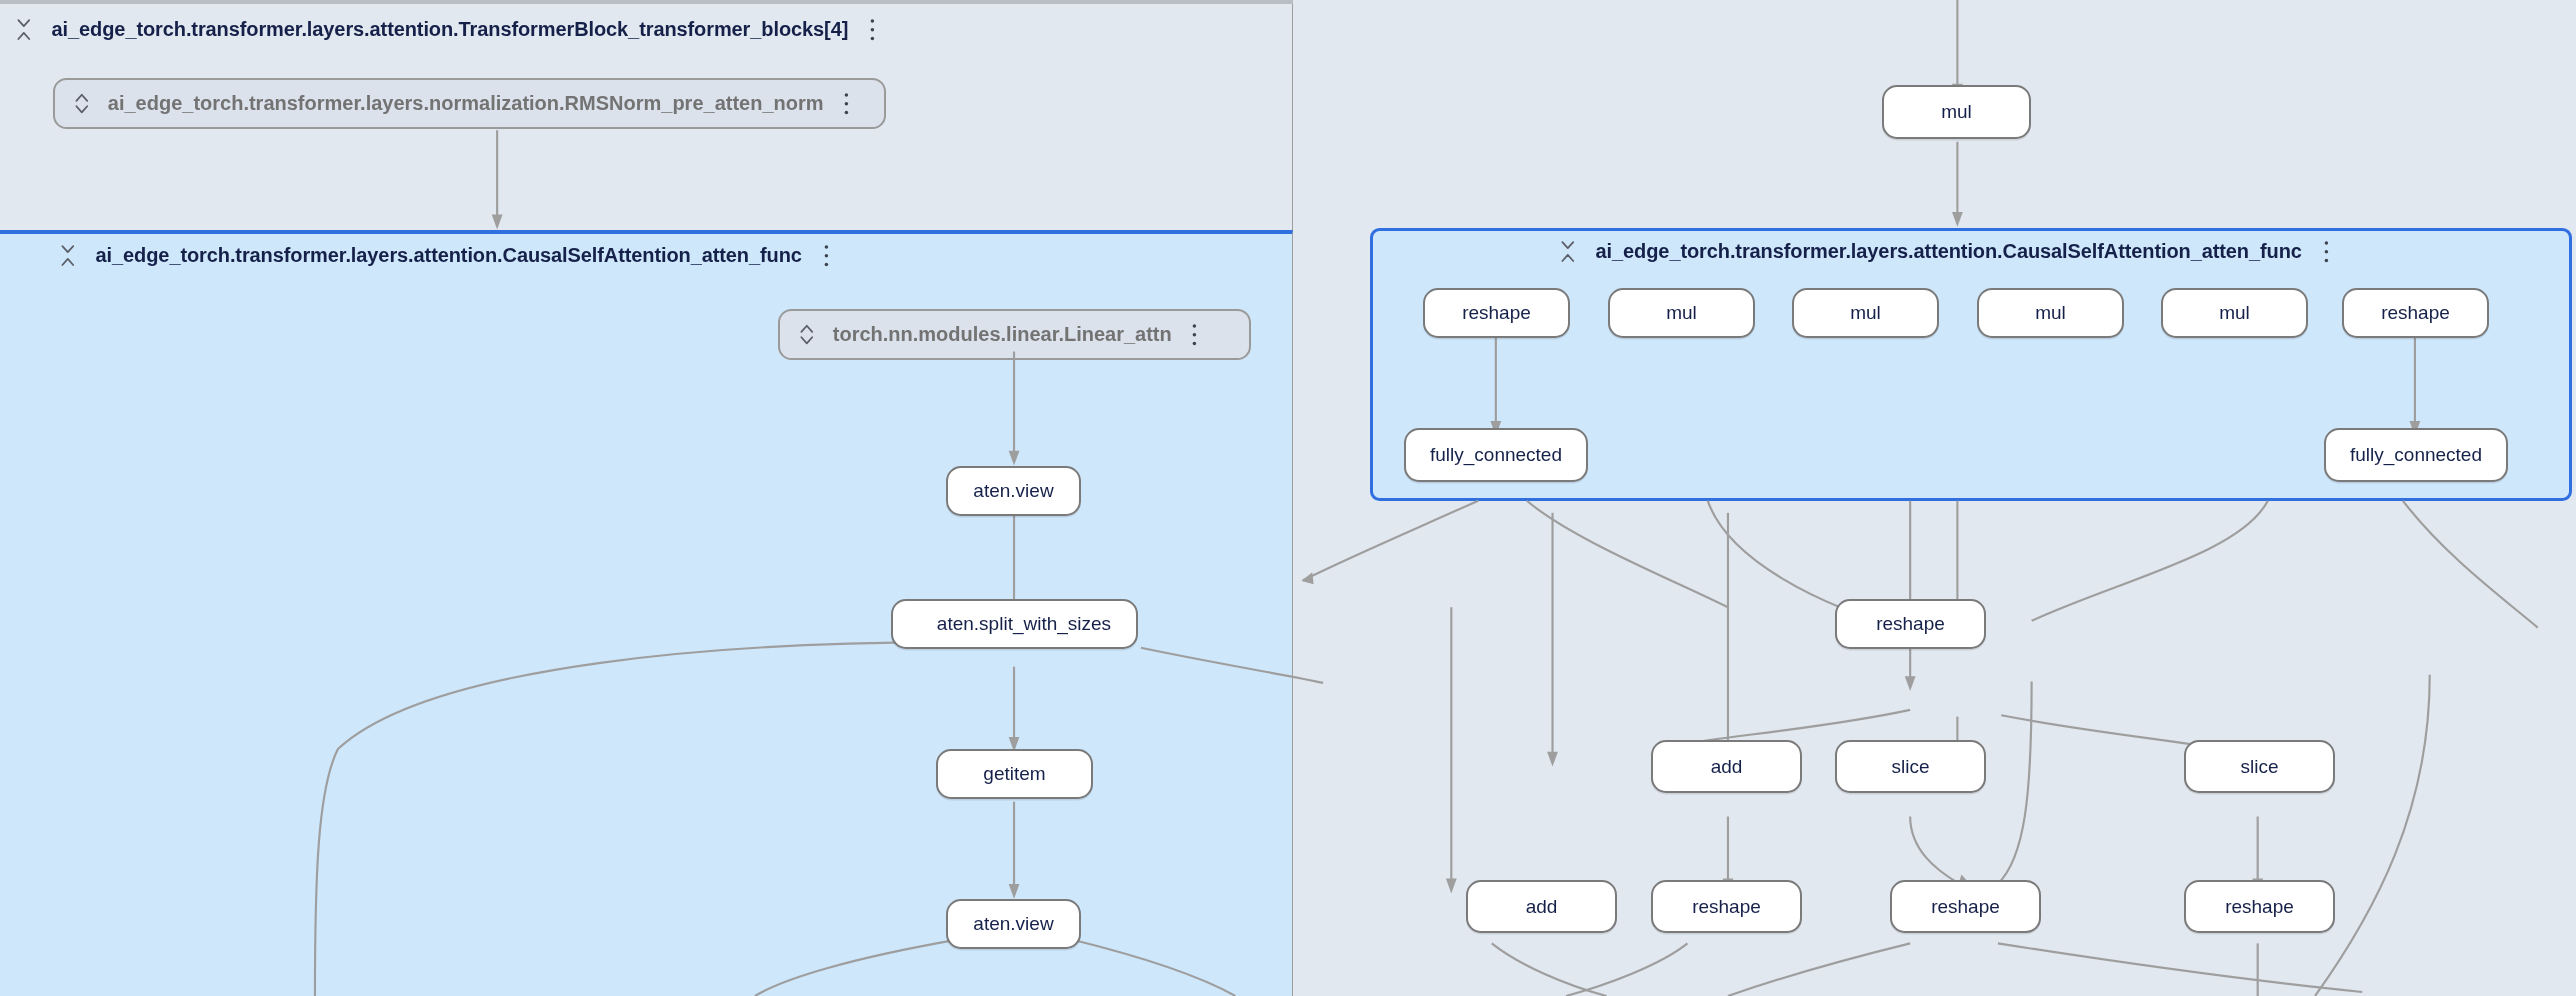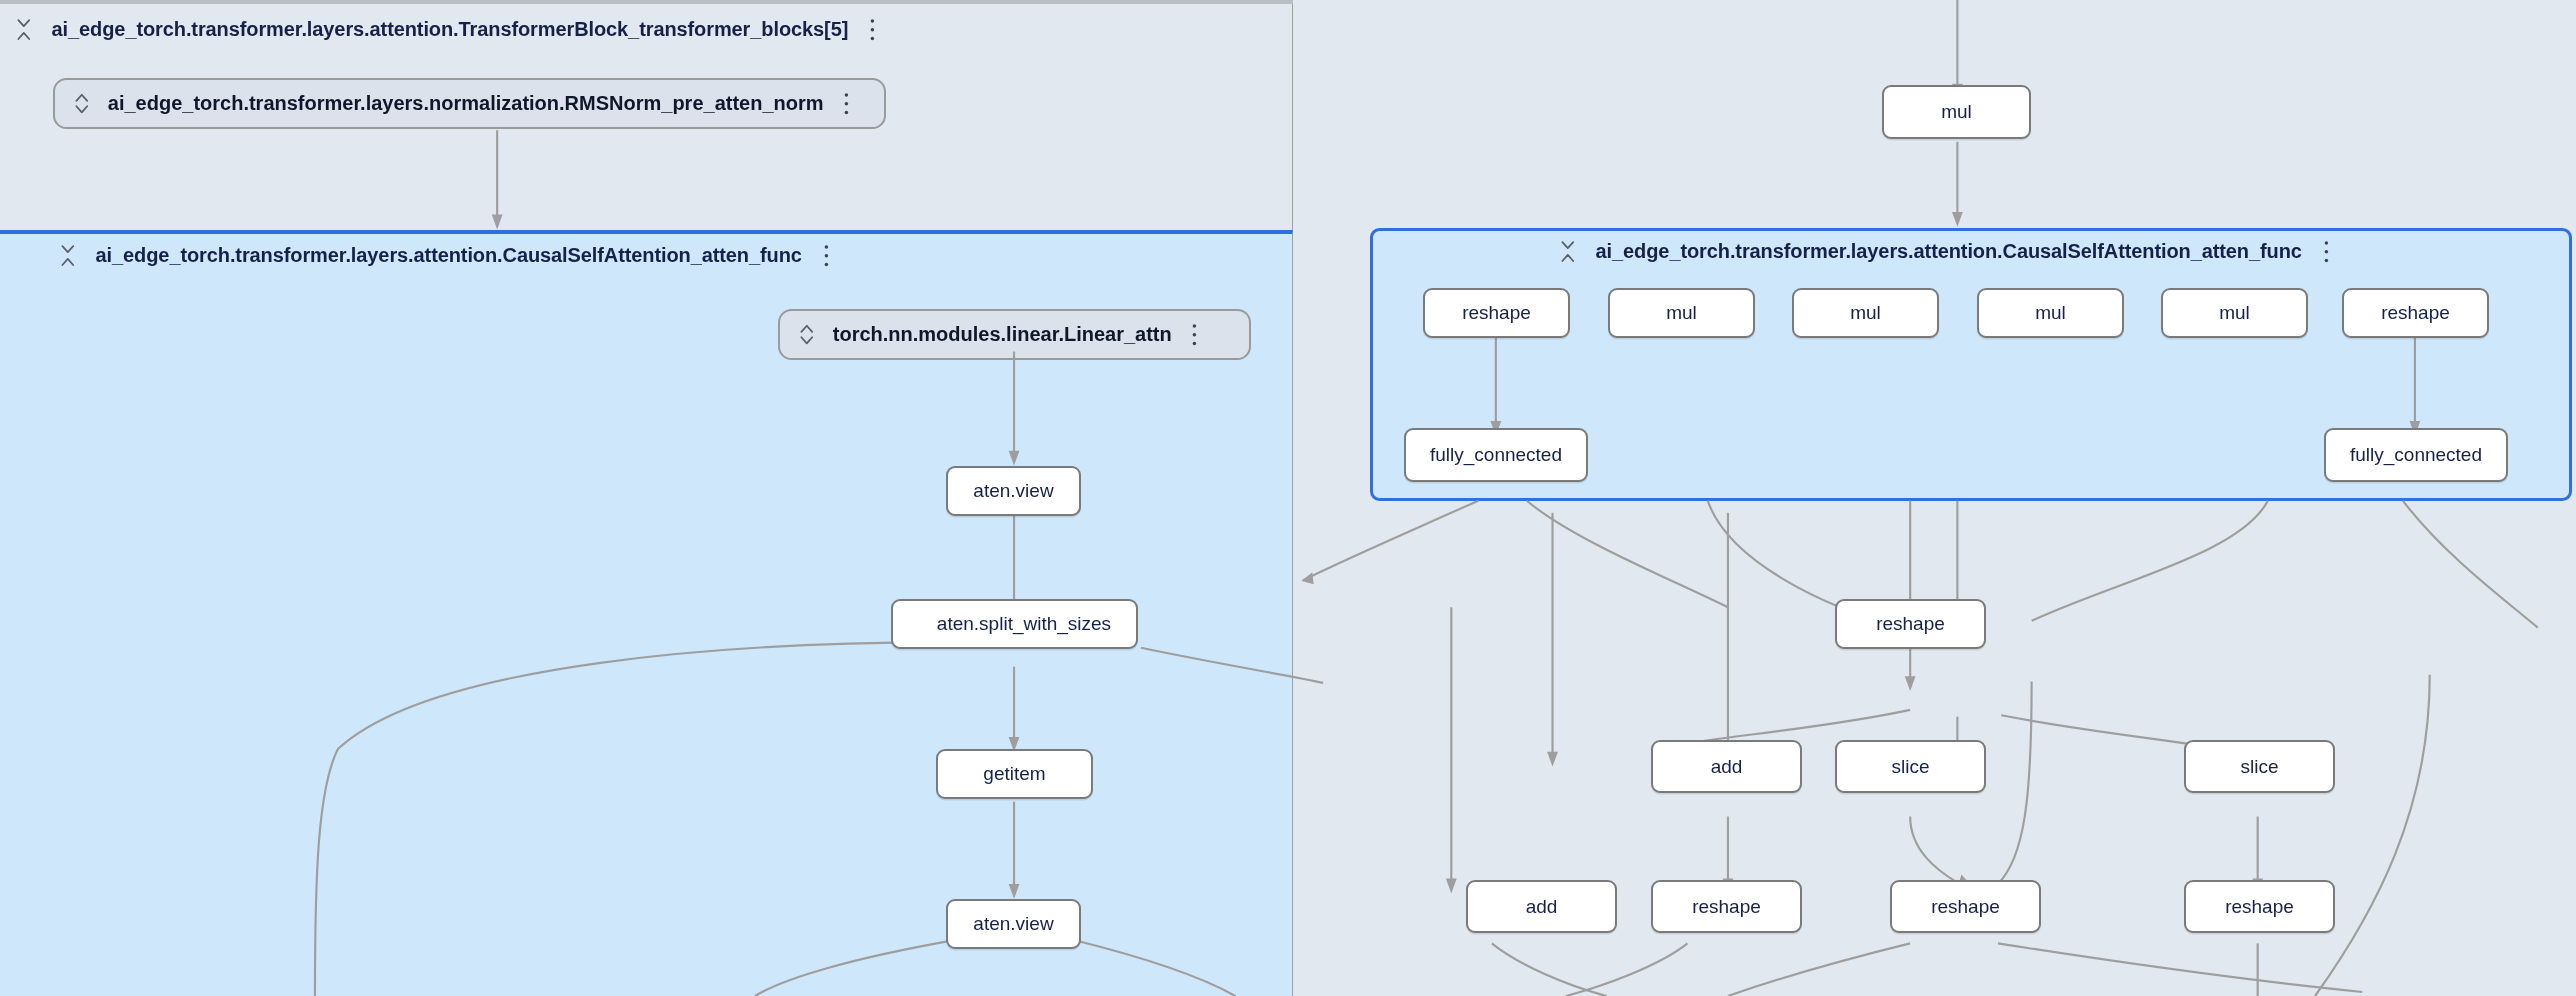--- a/index.html
+++ b/index.html
@@ -27,27 +27,27 @@
     color:#16214a;font-weight:700;white-space:nowrap;
   }
   .group-header .gh-label{font-size:20px;letter-spacing:-0.1px;}
 
   
   .chip{
     position:absolute;box-sizing:border-box;
     background:#dbe2ec;border:2px solid #9a9a9a;border-radius:13.5px;
     display:flex;align-items:center;gap:17.6px;
     padding:0 17.6px;
-    color:#0f172a;font-weight:700;font-size:20px;white-space:nowrap;
+    color:#737373;font-weight:700;font-size:20px;white-space:nowrap;
   }
 
   
   .node{
     position:absolute;box-sizing:border-box;
-    background:#ffffff;border:2px solid #7a7a7a;border-radius:9px;
+    background:#ffffff;border:2px solid #7a7a7a;border-radius:15px;
     display:flex;align-items:center;justify-content:center;
     color:#16214a;font-size:19px;font-weight:400;white-space:nowrap;
     box-shadow:0 1.4px 0 rgba(0,0,0,.10);
   }
 
   
   .ico{display:inline-flex;align-items:center;justify-content:center;flex:0 0 auto;}
   .ico svg{display:block;}
   .ico-collapse,.ico-expand{width:17.6px;height:27px;}
   .ico-menu{width:10.8px;height:26px;}
@@ -64,21 +64,21 @@
 
   <div class="group group-plain" style="left:-4px;top:4px;width:1297px;height:992px;border-left:none;border-bottom:none;border-top:none;"></div>
 
   <div class="group-header" style="left:15px;top:16px;">
     <span class="ico ico-collapse">
       <svg viewBox="0 0 26 40">
           <path d="M5 6 L13 15 L21 6" fill="none" stroke="#5a5f68" stroke-width="2.6" stroke-linecap="round" stroke-linejoin="round"></path>
           <path d="M5 34 L13 25 L21 34" fill="none" stroke="#5a5f68" stroke-width="2.6" stroke-linecap="round" stroke-linejoin="round"></path>
         </svg>
     </span>
-    <span class="gh-label">ai_edge_torch.transformer.layers.attention.TransformerBlock_transformer_blocks[5]</span>
+    <span class="gh-label">ai_edge_torch.transformer.layers.attention.TransformerBlock_transformer_blocks[4]</span>
     <span class="ico ico-menu">
       <svg viewBox="0 0 16 38">
           <circle cx="8" cy="6" r="2.6" fill="#3d4450"></circle>
           <circle cx="8" cy="19" r="2.6" fill="#3d4450"></circle>
           <circle cx="8" cy="32" r="2.6" fill="#3d4450"></circle>
         </svg>
     </span>
   </div>
 
   <div class="chip" style="left:53px;top:78px;width:833px;height:51px;">

